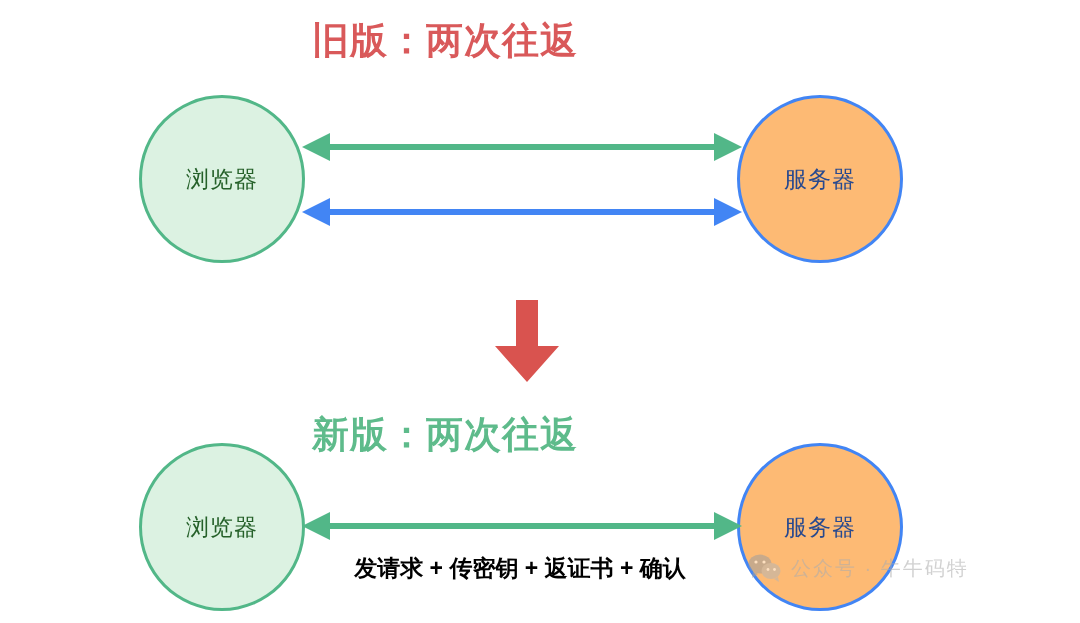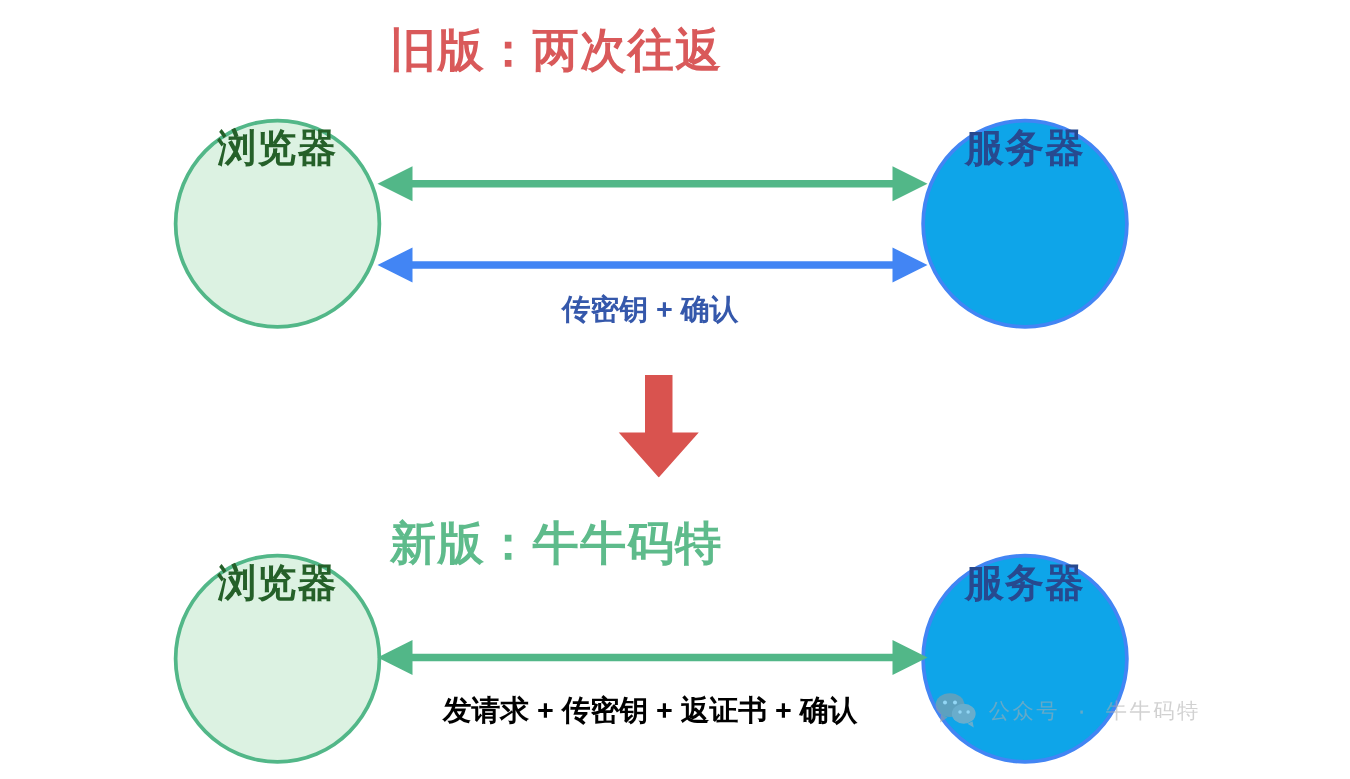--- a/index.html
+++ b/index.html
@@ -33,32 +33,33 @@
   #title-new  { top: 410px; color: #5ebb8b; }
 
   
   .node {
     position: absolute;
     width: 166px;
     height: 168px;
     border-radius: 50%;
     box-sizing: border-box;
     display: flex;
+    align-items: center;
     justify-content: center;
-    font-size: 31px;
-    font-weight: bold;
+    font-size: 23px;
+    font-weight: normal;
     letter-spacing: 1px;
   }
   .node.browser {
     background: #dcf2e2;
     border: 3px solid #52b788;
     color: #256029;
   }
   .node.server {
-    background: #0ea5e9;
+    background: #fdba74;
     border: 3px solid #4285f4;
     color: #27498f;
   }
   #node-browser-old { left: 139px; top: 95px; }
   #node-server-old  { left: 737px; top: 95px; }
   #node-browser-new { left: 139px; top: 443px; width:166px; height:168px; }
   #node-server-new  { left: 737px; top: 443px; width:166px; height:168px; }
 
   
   #arrow-layer {
@@ -94,51 +95,49 @@
   #watermark {
     position: absolute;
     left: 748px;
     top: 553px;
     display: flex;
     align-items: center;
     gap: 9px;
     opacity: 0.55;
   }
   #watermark .wm-text {
-    font-size: 17px;
+    font-size: 20px;
     color: #adadad;
     letter-spacing: 2px;
     white-space: nowrap;
-    font-family: Liberation Mono, monospace;
   }
   #watermark .wm-icon { display: block; }
 </style>
 </head>
 <body>
 
 <div id="stage">
 
   <div class="section-title" id="title-old">旧版：两次往返</div>
 
   <div class="node browser" id="node-browser-old">
     <span>浏览器</span>
   </div>
 
   <div class="node server" id="node-server-old">
     <span>服务器</span>
   </div>
 
 
-  <div class="edge-label" id="label-old-2">传密钥 + 确认</div>
 
   <svg id="transition-arrow" viewBox="0 0 76 82">
     <polygon points="27,0 49,0 49,46 70,46 38,82 6,46 27,46" fill="#d9534f"></polygon>
   </svg>
 
-  <div class="section-title" id="title-new">新版：牛牛码特</div>
+  <div class="section-title" id="title-new">新版：两次往返</div>
 
   <div class="node browser" id="node-browser-new">
     <span>浏览器</span>
   </div>
 
   <div class="node server" id="node-server-new">
     <span>服务器</span>
   </div>
 
   <div class="edge-label" id="label-new-1">发请求 + 传密钥 + 返证书 + 确认</div>

